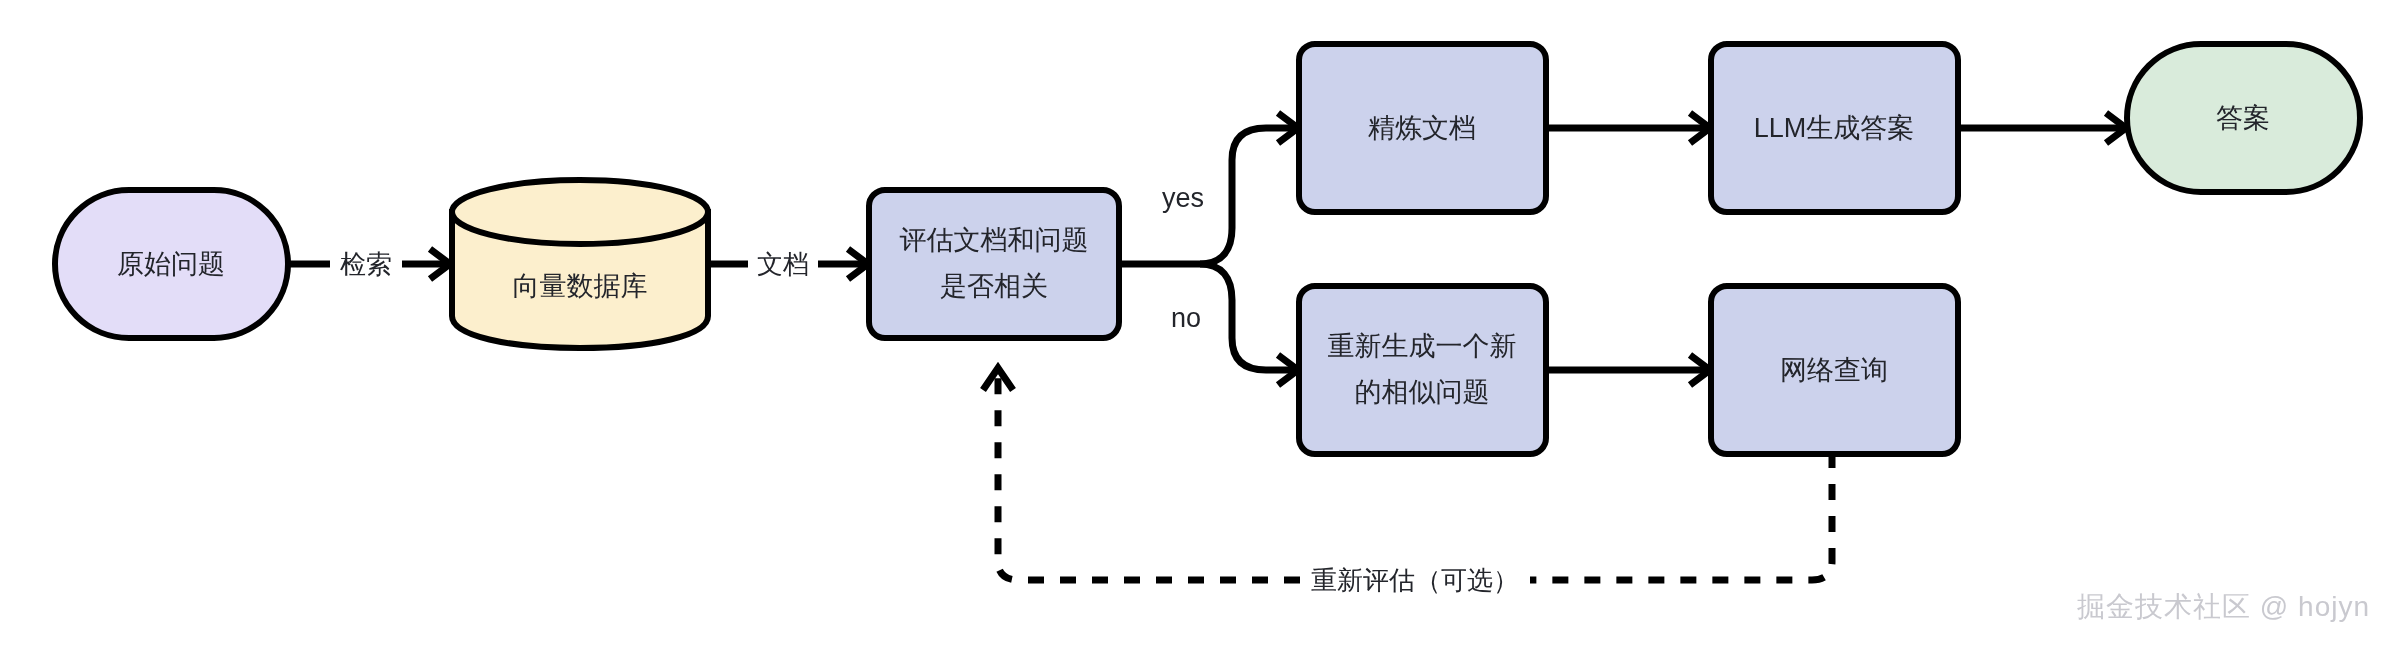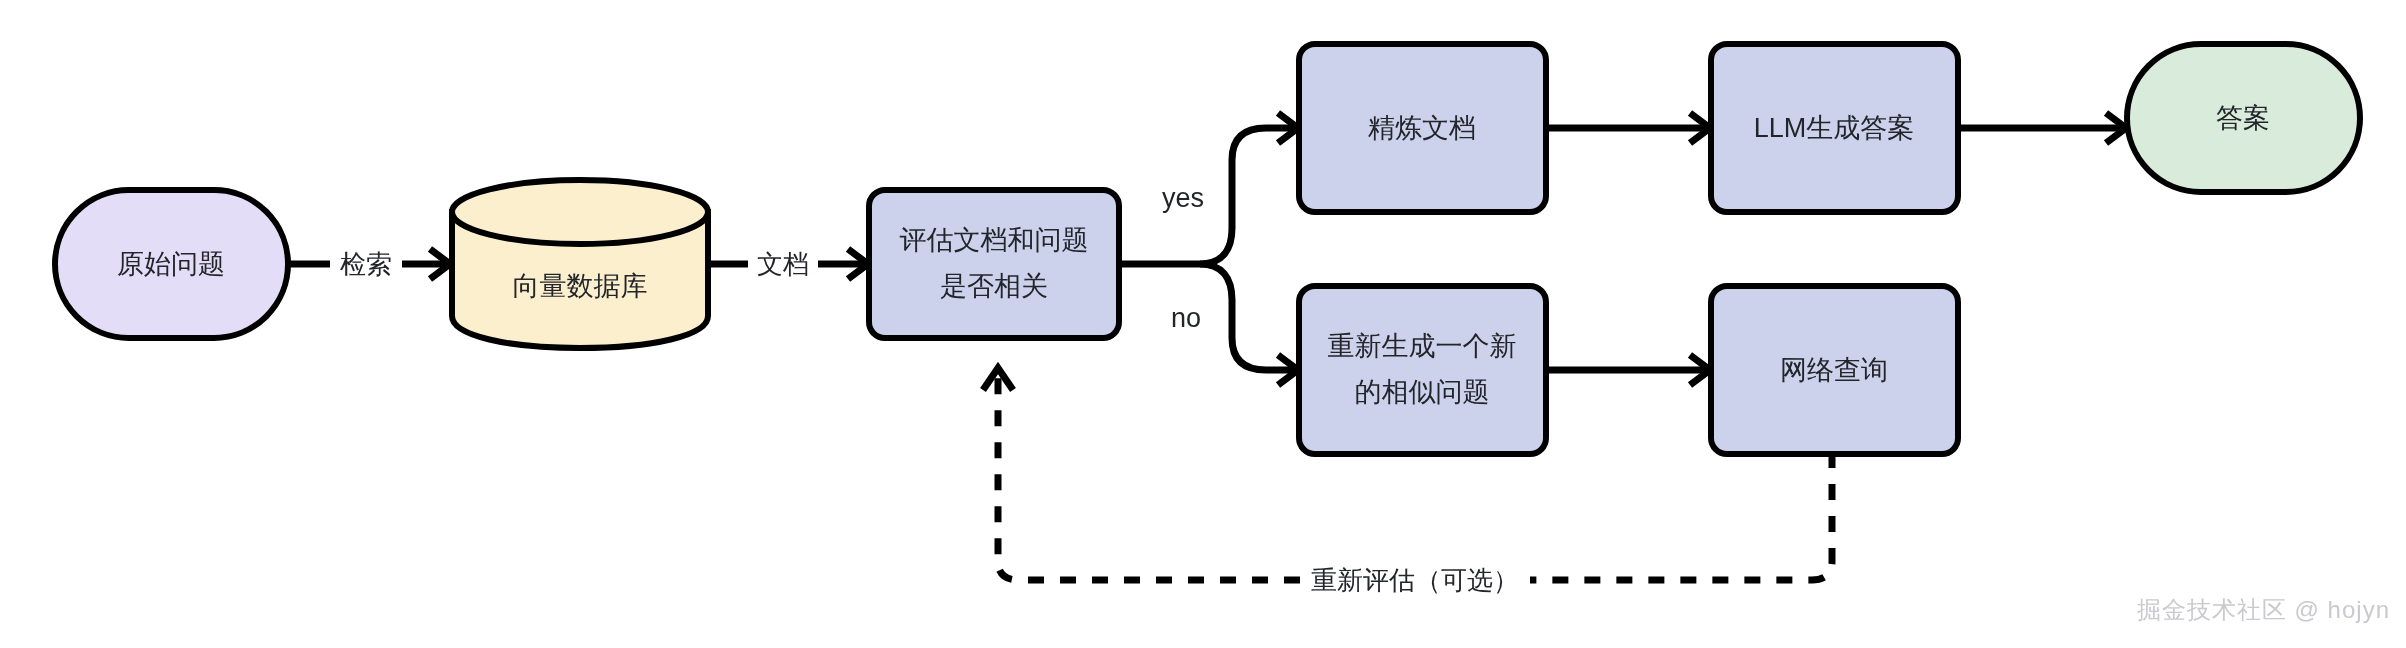--- a/index.html
+++ b/index.html
@@ -69,24 +69,24 @@
   }
   .branch-label {
     font-family: "Liberation Sans", "DejaVu Sans", sans-serif;
     font-size: 27px;
     fill: #23252b;
     text-anchor: middle;
     dominant-baseline: middle;
   }
   .watermark {
     position: absolute;
-    right: 16px;
+    right: 36px;
     bottom: 22px;
     font-family: "Liberation Sans", "DejaVu Sans", sans-serif;
-    font-size: 24px;
+    font-size: 28px;
     color: #c9c9cf;
     letter-spacing: 1px;
     white-space: nowrap;
     user-select: none;
     text-align: center;
   }
 </style>
 </head>
 <body>
 

